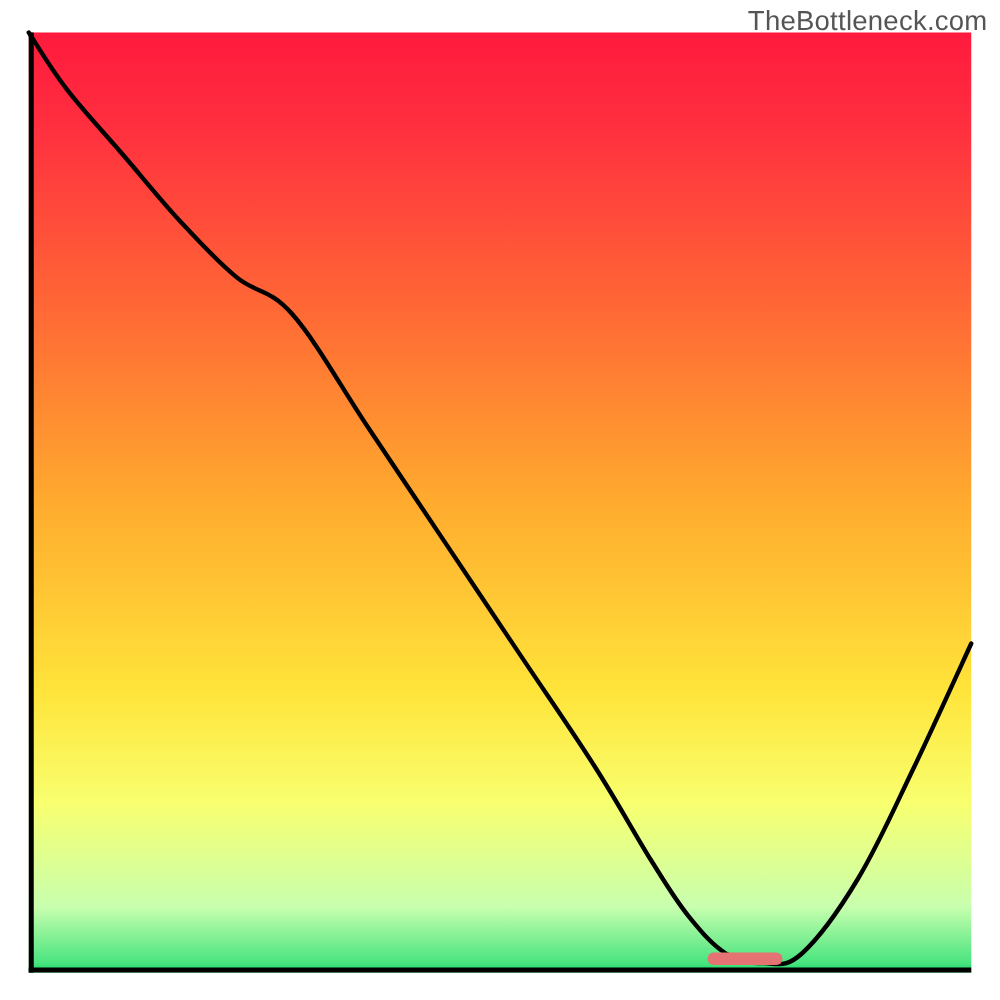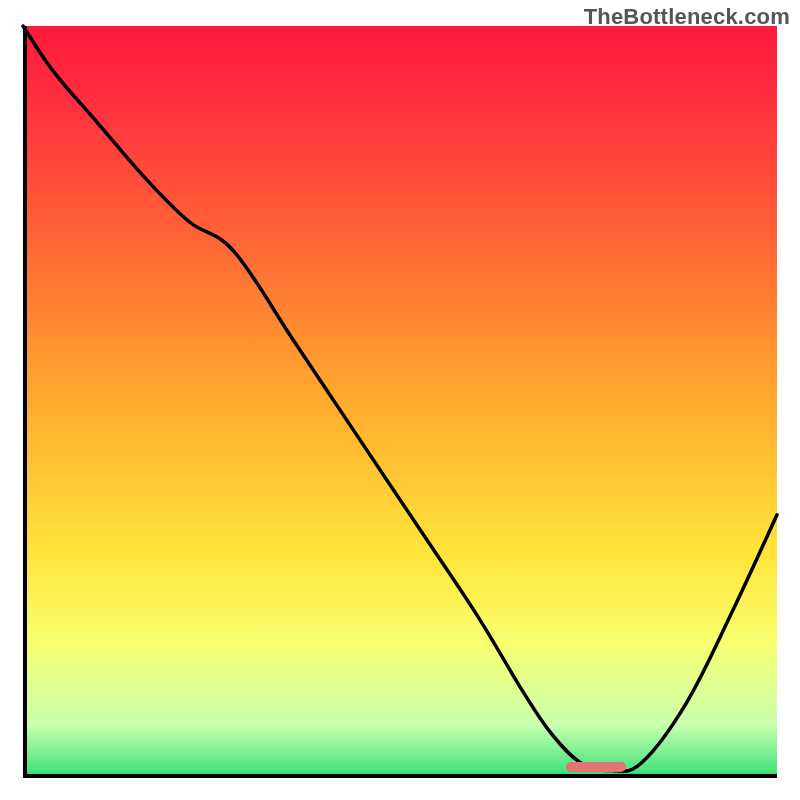--- a/index.html
+++ b/index.html
@@ -15,21 +15,21 @@
     position: relative;
     width: 800px;
     height: 800px;
     background: #ffffff;
   }
   .watermark {
     position: absolute;
     top: 4px;
     right: 10px;
     font-size: 22px;
-    font-weight: 700;
+    font-weight: 400;
     color: #555;
     letter-spacing: 0.2px;
   }
   .plot-area {
     position: absolute;
     left: 23px;
     top: 26px;
     width: 754px;
     height: 752px;
     box-sizing: border-box;

